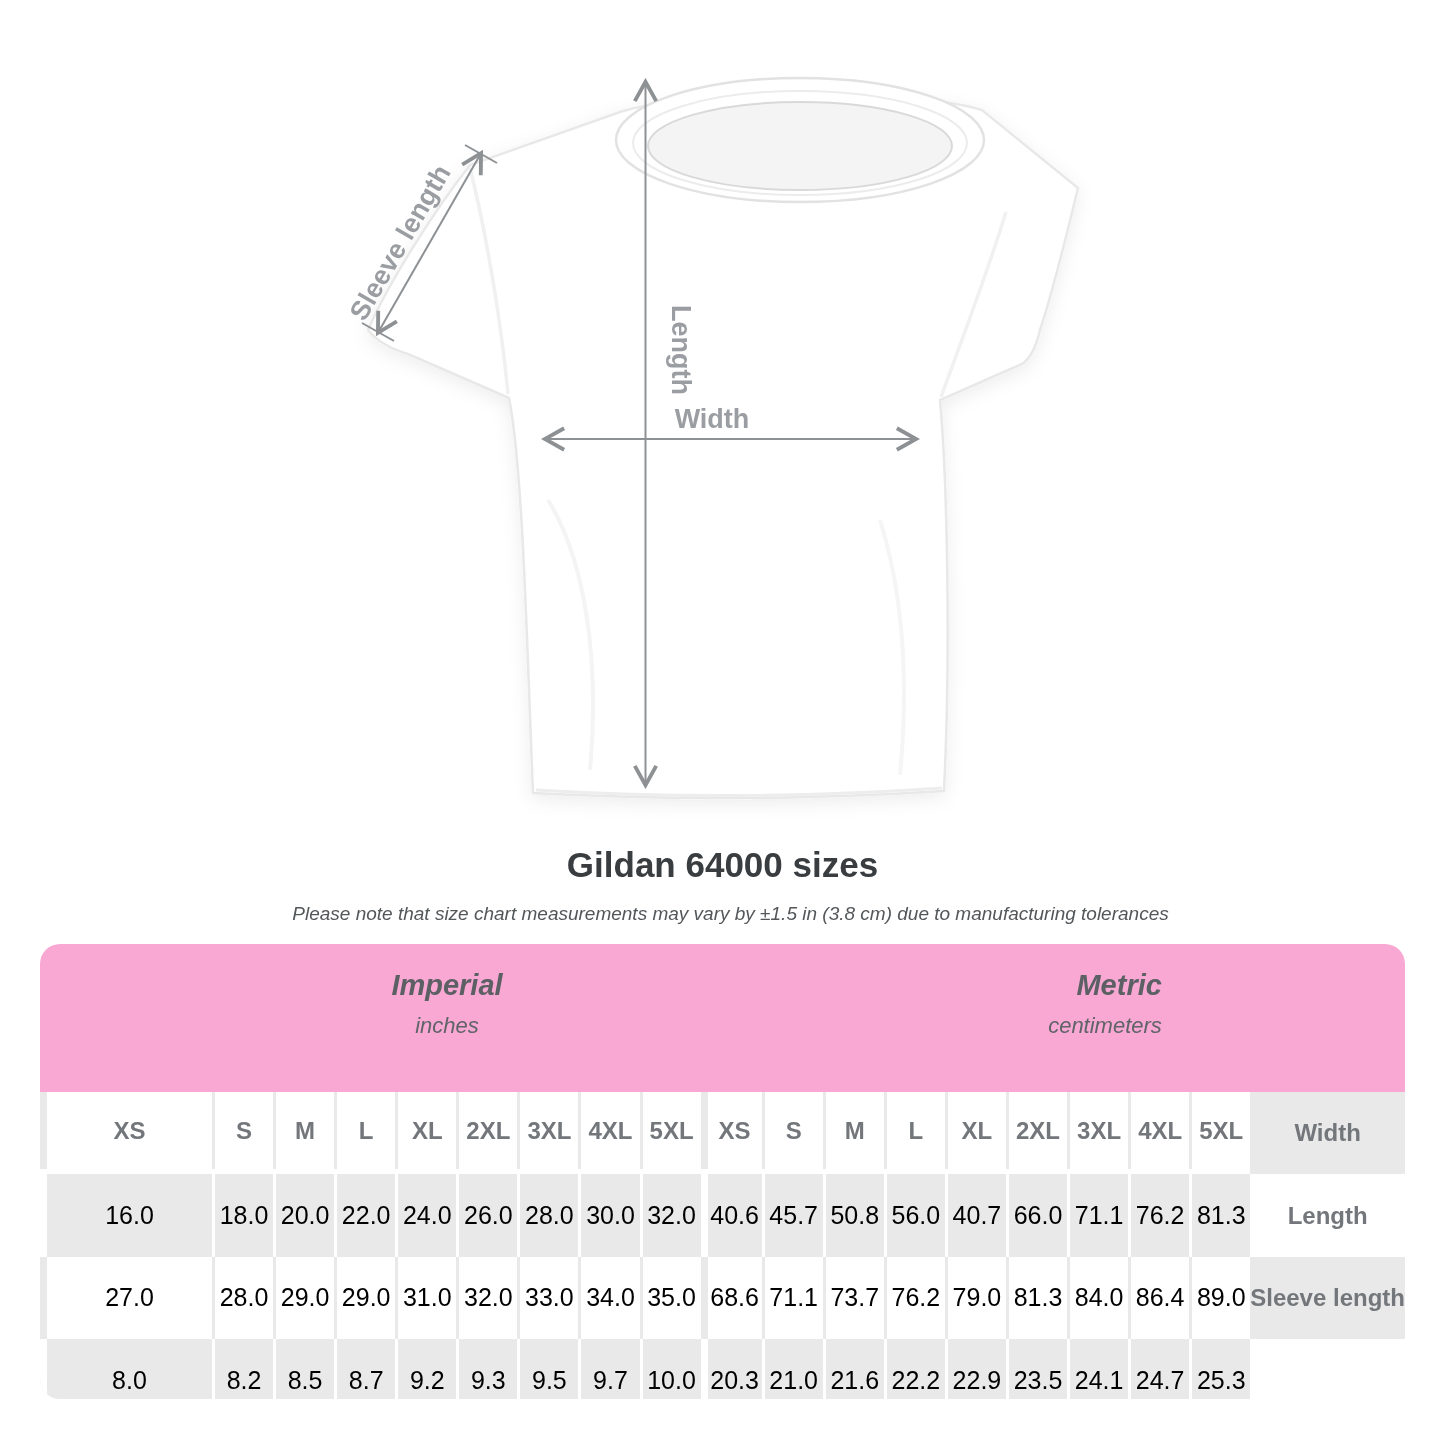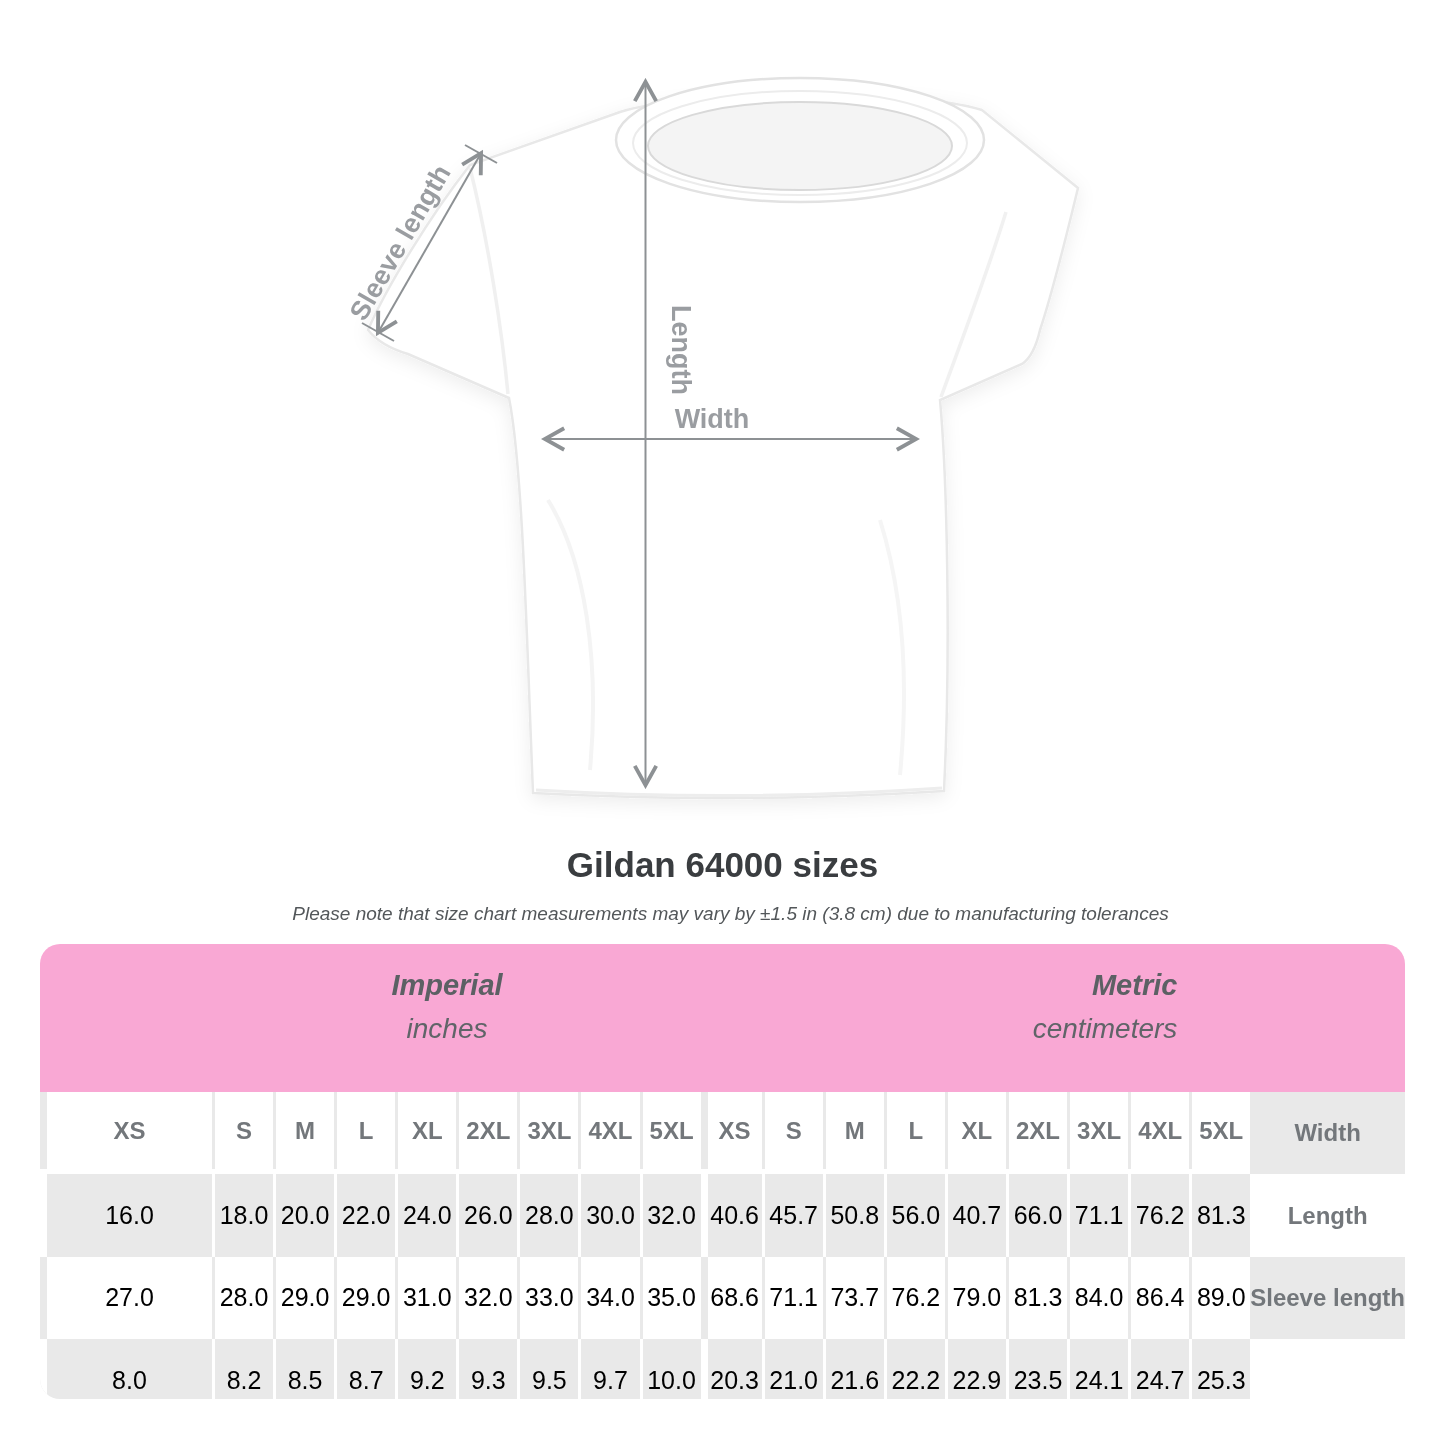--- a/index.html
+++ b/index.html
@@ -25,21 +25,21 @@
   
   .size-table {
     position:absolute; top:944px; left:40px; width:1365px; height:455px;
     border-radius:20px; overflow:hidden; background:#fff;
   }
   .unit-band { position:relative; height:148px; background:#f9a8d4; }
   .unit-group { position:absolute; top:25px; transform:translateX(-50%); text-align:center; }
   .unit-group.imperial { left:407px; }
   .unit-group.metric   { left:1065px;text-align:right; }
   .unit-name { font-size:29px; font-weight:bold; font-style:italic; color:#5c6064; }
-  .unit-sub  { font-size:28px; font-style:italic; color:#606468; margin-top:11px; }
+  .unit-sub  { font-size:22px; font-style:italic; color:#606468; margin-top:11px; }
 
   .grid { display:grid; grid-template-columns:172px repeat(18, 1fr); }
   .cell {
     display:flex; align-items:center; justify-content:center;
     box-sizing:border-box; white-space:nowrap;
   }
   .rh  { height:77px; }
   .rd  { height:82.4px; }
   .lab { font-weight:bold; font-size:24px; color:#73777b; }
   .head{ font-weight:bold; font-size:24px; color:#73777b; }

